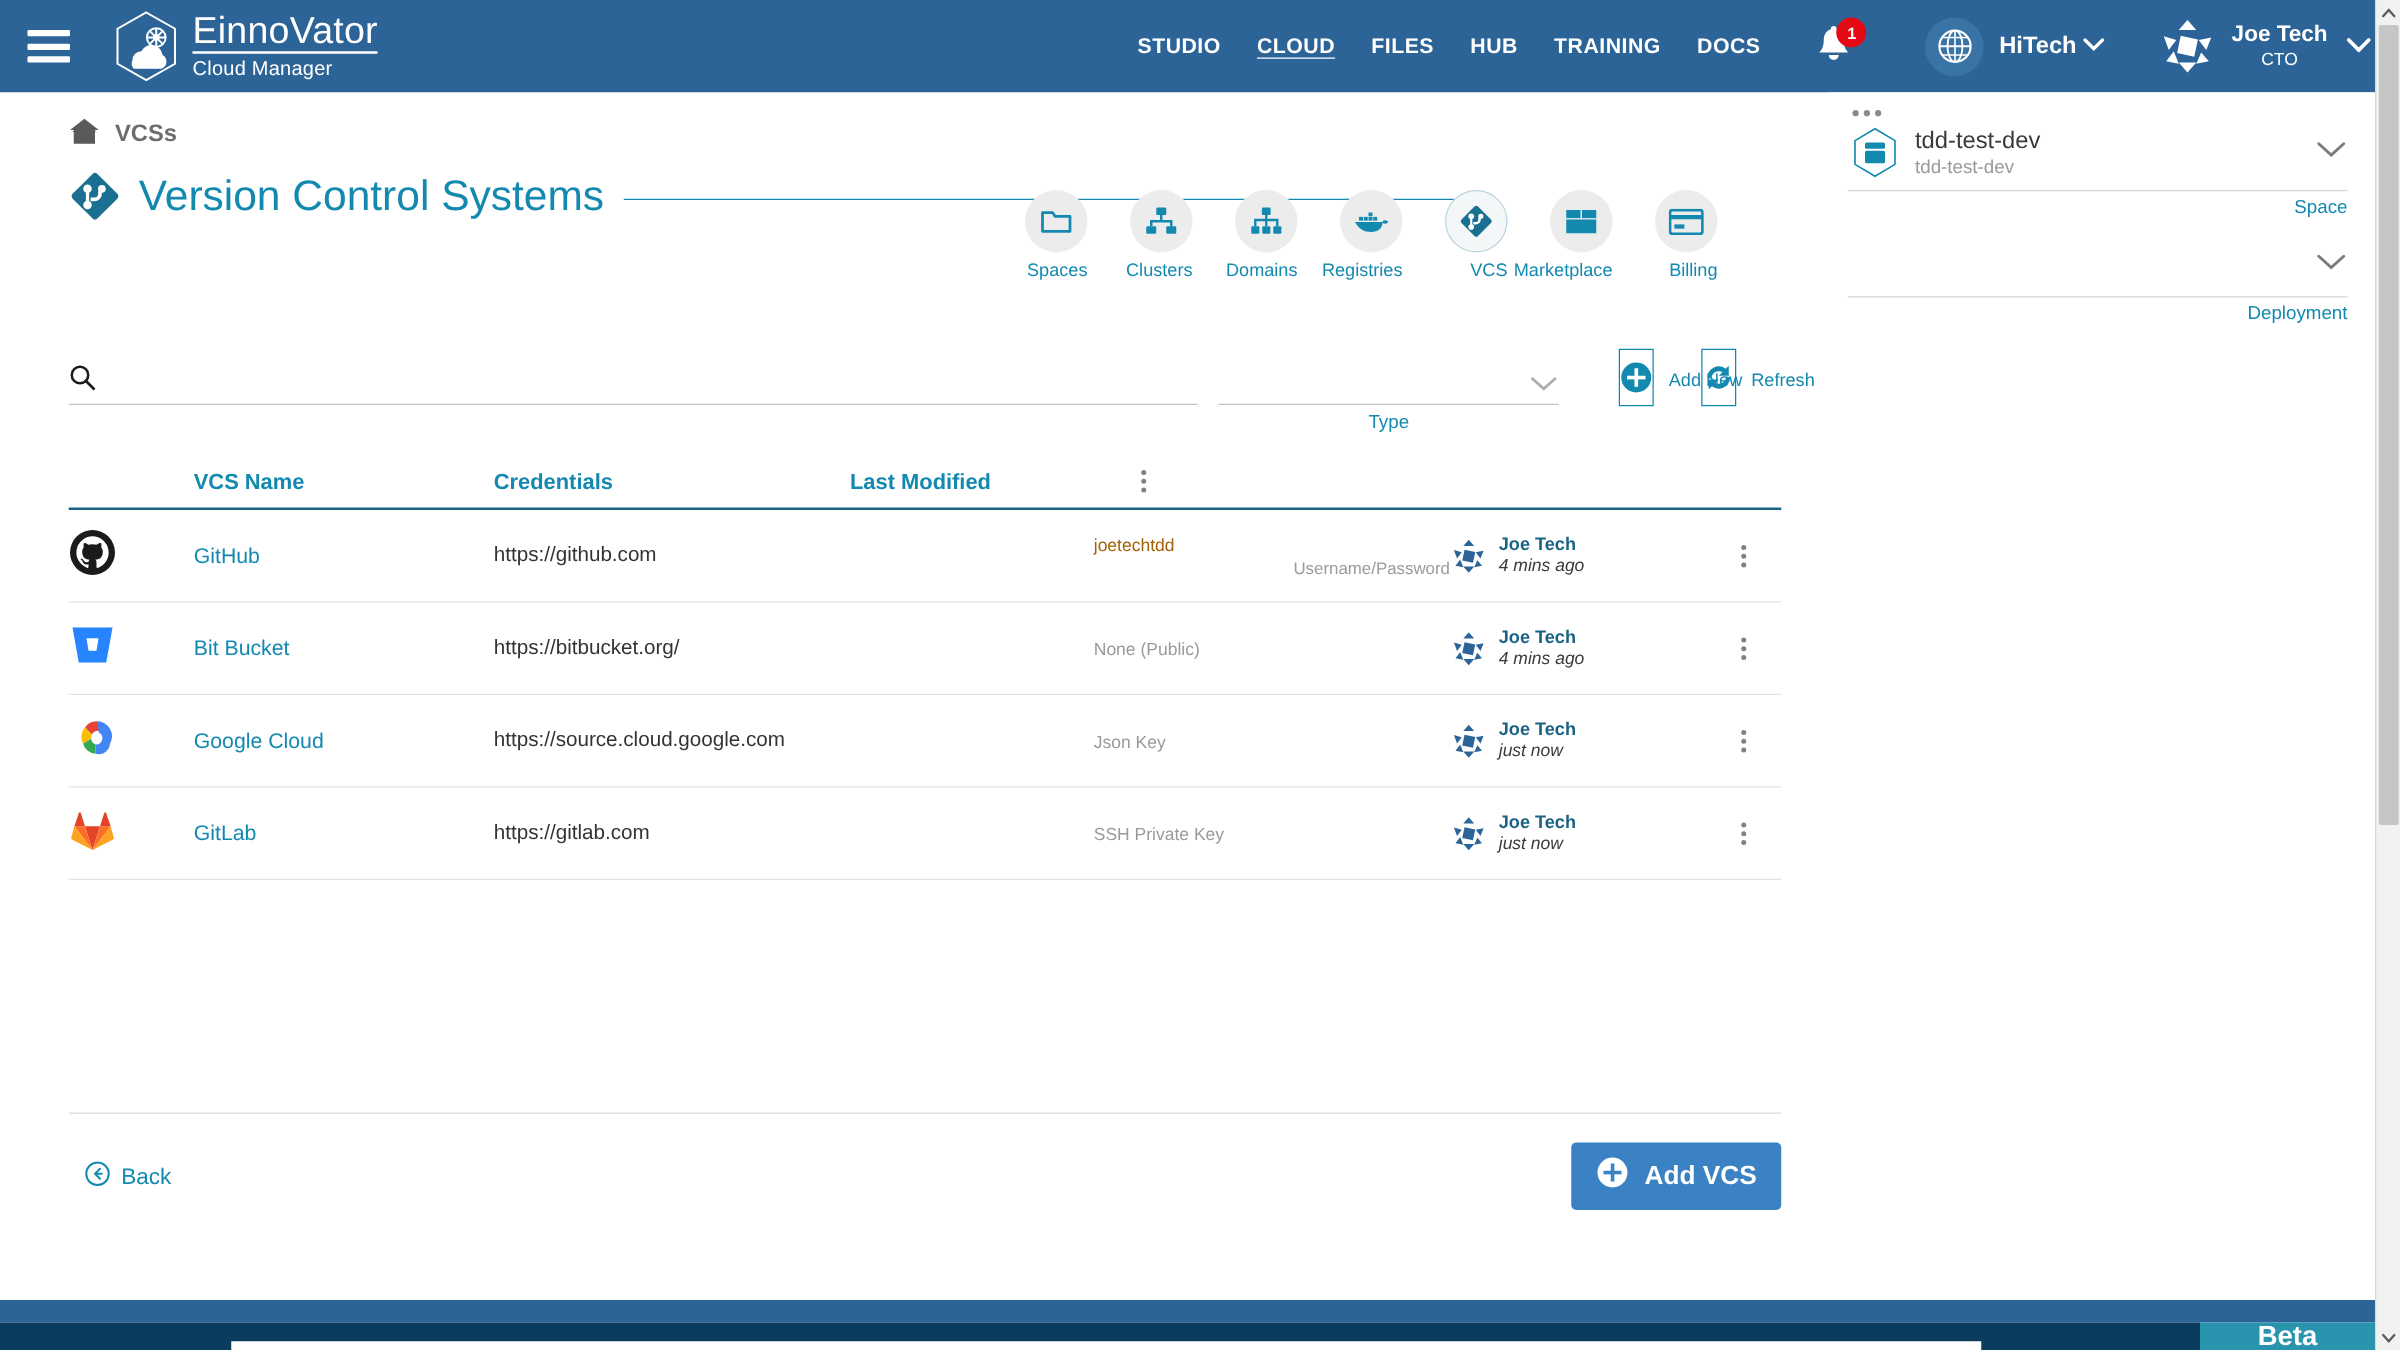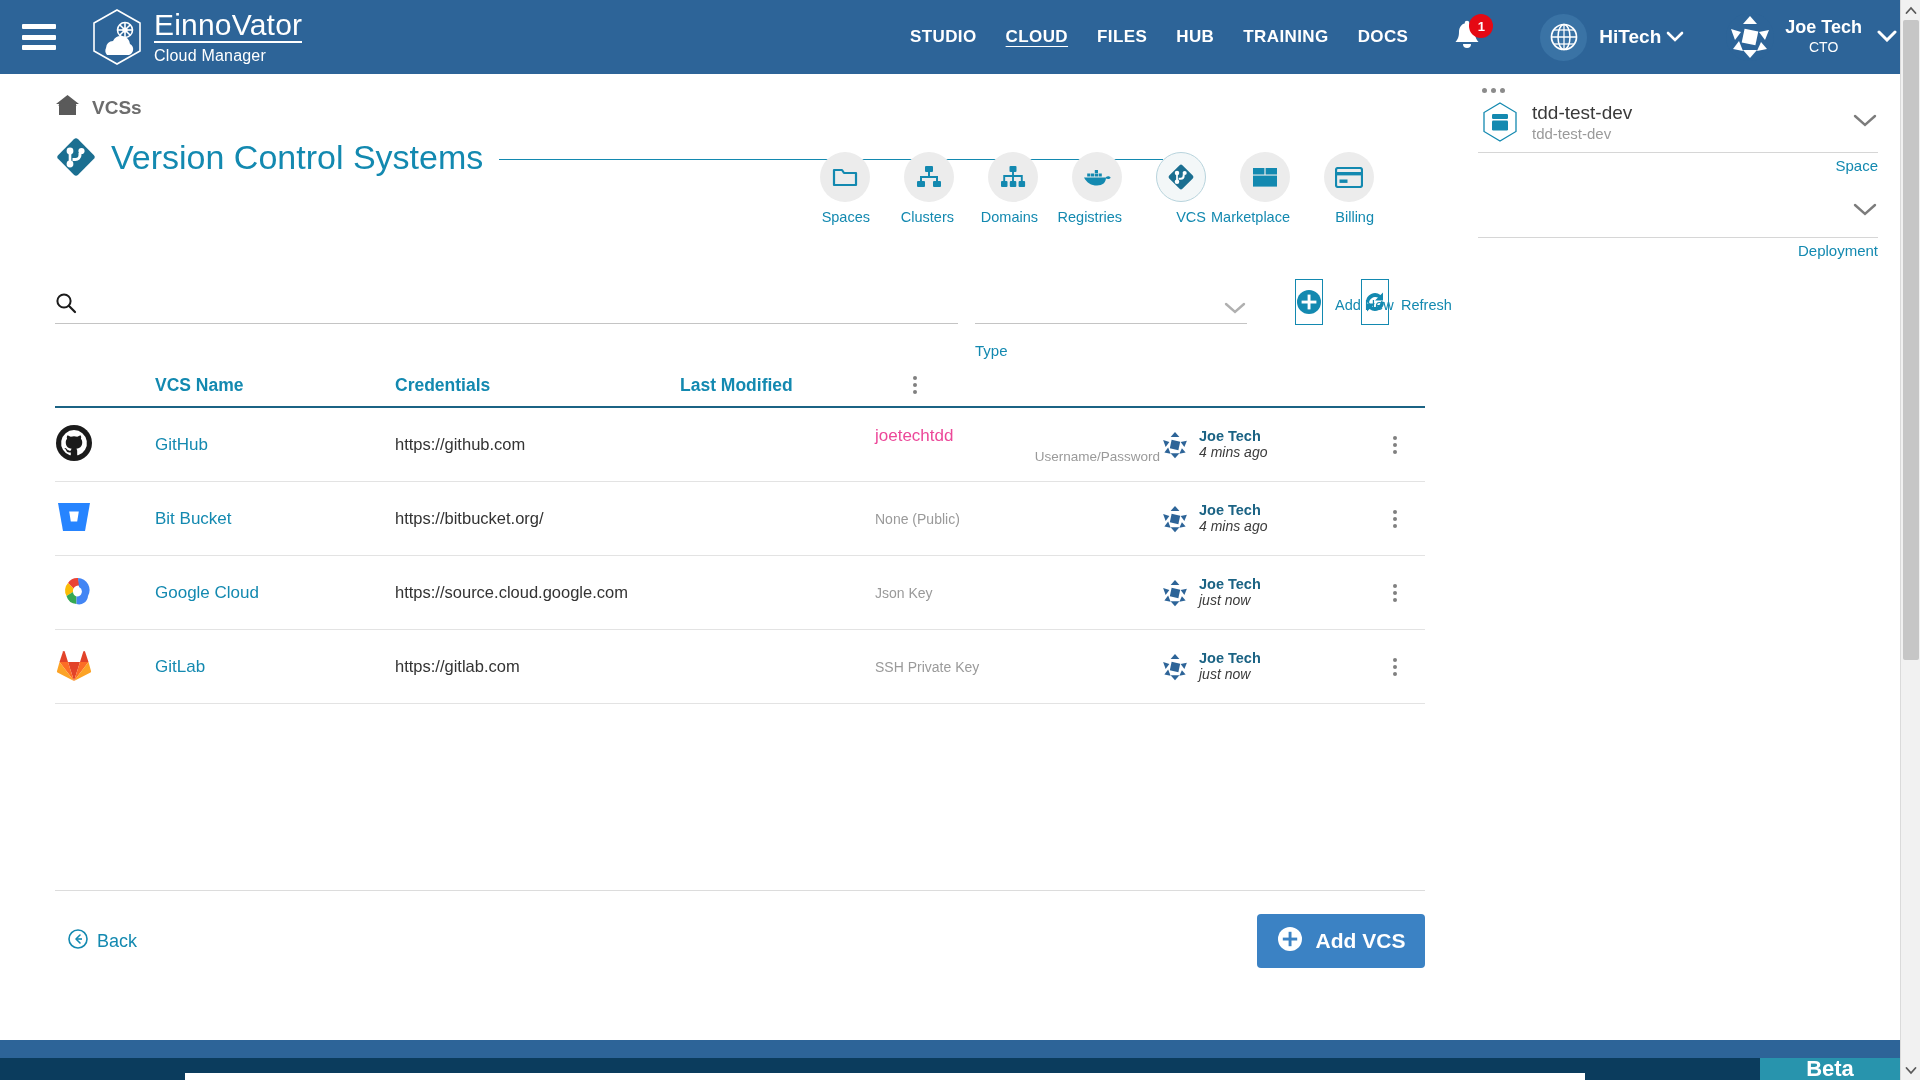--- a/index.html
+++ b/index.html
@@ -103,42 +103,42 @@
     position:absolute; left: 55px; top: 212px; width: 903px;
     border-bottom: 1px solid #c4c4c4; height: 38px; display:flex; align-items:center;
   }
   .search-input {
     border: none; outline: none; flex: 1; margin-left: 14px;
     font-size: 17px; color: #333; background: transparent;
     font-family: "Liberation Sans", sans-serif;
   }
   .type-wrap { position:absolute; left: 975px; top: 212px; width: 272px; }
   .type-field { border-bottom: 1px solid #c4c4c4; height: 38px; display:flex; align-items:flex-end; justify-content:flex-end; padding-bottom: 4px; }
-  .type-label { text-align: left; font-size: 15px; color: #1389b0; margin-top: 18px; }
+  .type-label { text-align: center; font-size: 15px; color: #1389b0; margin-top: 5px; }
 
   .action-btns { position: absolute; left: 1295px; top: 205px; display:flex; gap: 14px; }
   .act { width: 52px; display:flex; align-items:center; cursor:pointer;gap:12px; }
   .act-box { width: 52px; height: 46px; border: 1px solid #1389b0; display:flex; align-items:center; justify-content:center; }
   .act-label { margin-top: 5px; font-size: 14.5px; color: #1389b0; white-space:nowrap; }
 
   
   .table { position:absolute; left: 55px; top: 290px; width: 1370px; }
   .thead { display:flex; align-items:center; height: 44px; border-bottom: 2px solid #1b6384; }
   .thead div { font-size: 17.5px; color: #1389b0; font-weight: bold; }
   .c-logo { width: 100px; }
   .c-name { width: 240px; }
   .c-url  { width: 480px; }
   .c-cred { width: 285px; }
   .c-mod  { width: 205px; }
   .c-menu { width: 60px; display:flex; justify-content:center; }
 
   .trow { display:flex; align-items:center; height: 74px; border-bottom: 1px solid #e3e3e3; }
   .cell-name a { color: #1389b0; text-decoration:none; font-size: 17px; }
   .cell-url { font-size: 16.5px; color: #333; }
-  .cred-main { font-size: 17px; color: #ec4899; }
+  .cred-main { font-size: 14px; color: #a16207; }
   .cred-sub { font-size: 13.5px; color: #9a9a9a; margin-top: 3px; text-align: right; }
   .cred-only { font-size: 14px; color: #9a9a9a; }
   .mod-wrap { display:flex; align-items:center; gap: 9px; }
   .mod-av { width: 30px; height: 30px; border-radius: 50%; overflow:hidden; flex:none; }
   .mod-name { font-size: 14.5px; color: #1b6384; font-weight: bold; line-height: 1.15; }
   .mod-time { font-size: 14px; color: #3b3b3b; font-style: italic; line-height: 1.2; }
 
   .kebab { display:flex; flex-direction:column; gap:3px; cursor:pointer; }
   .kebab i { width:4px; height:4px; border-radius:50%; background:#808080; display:block; }
 

